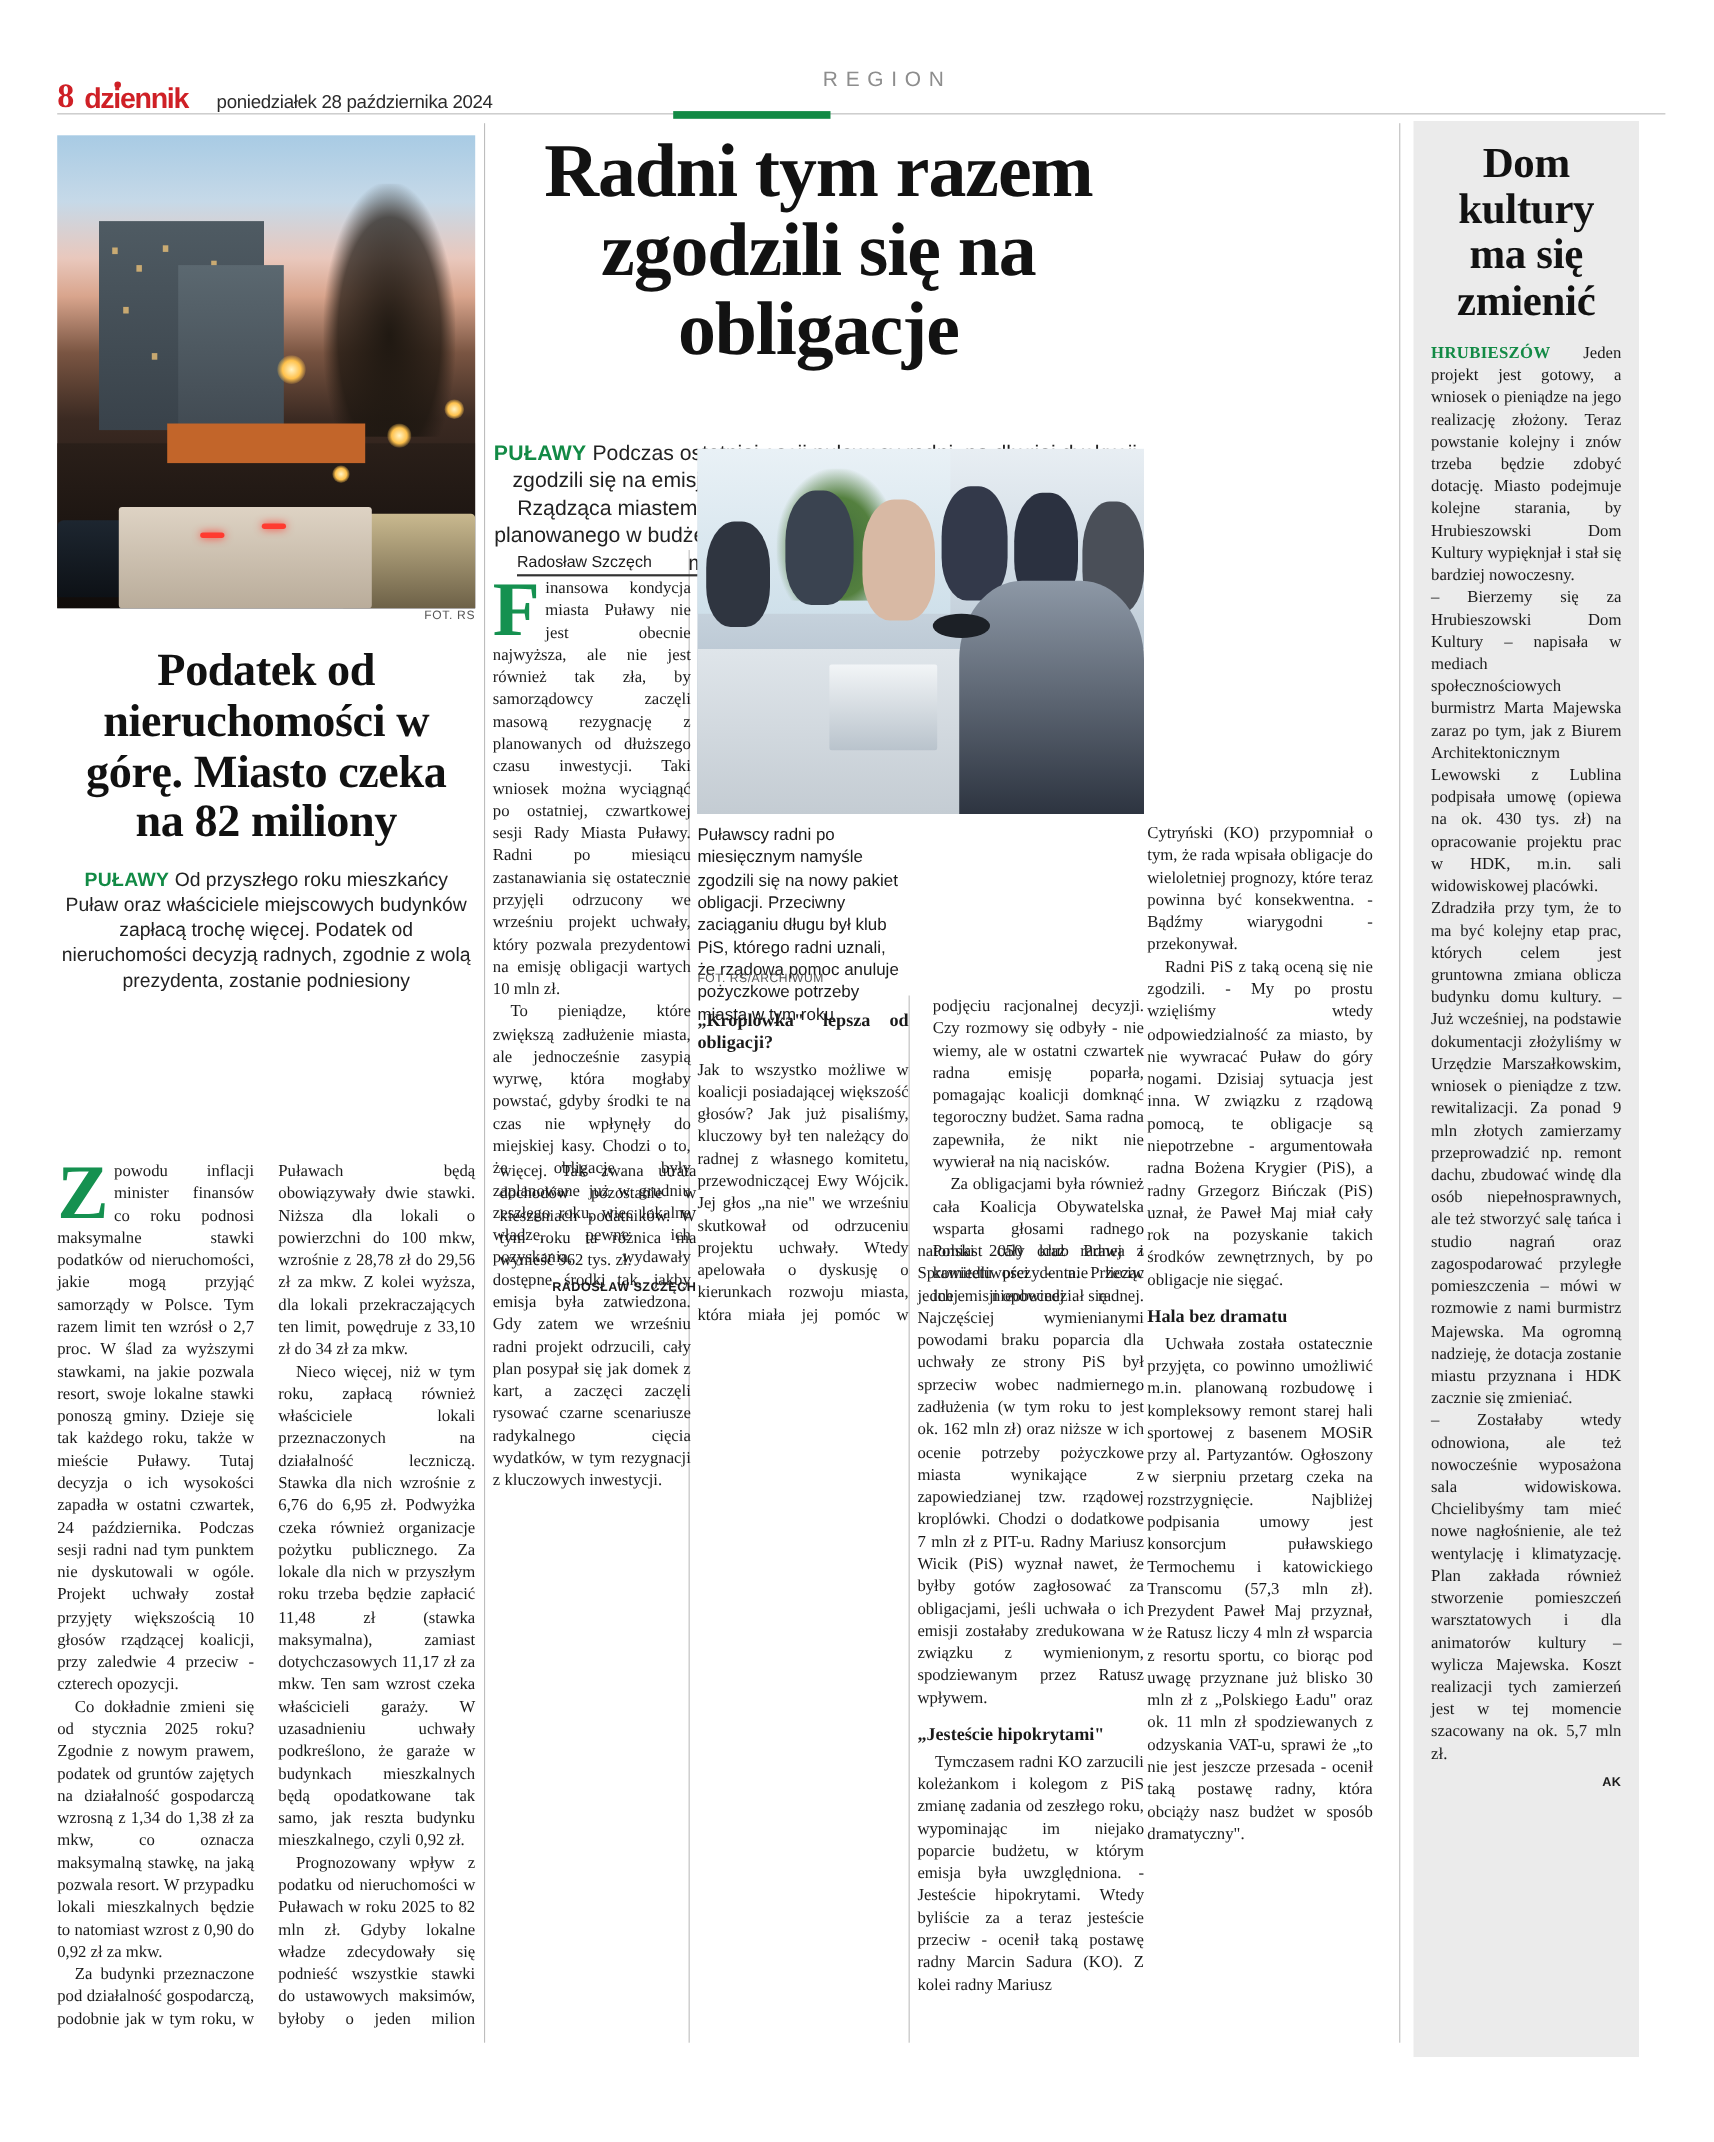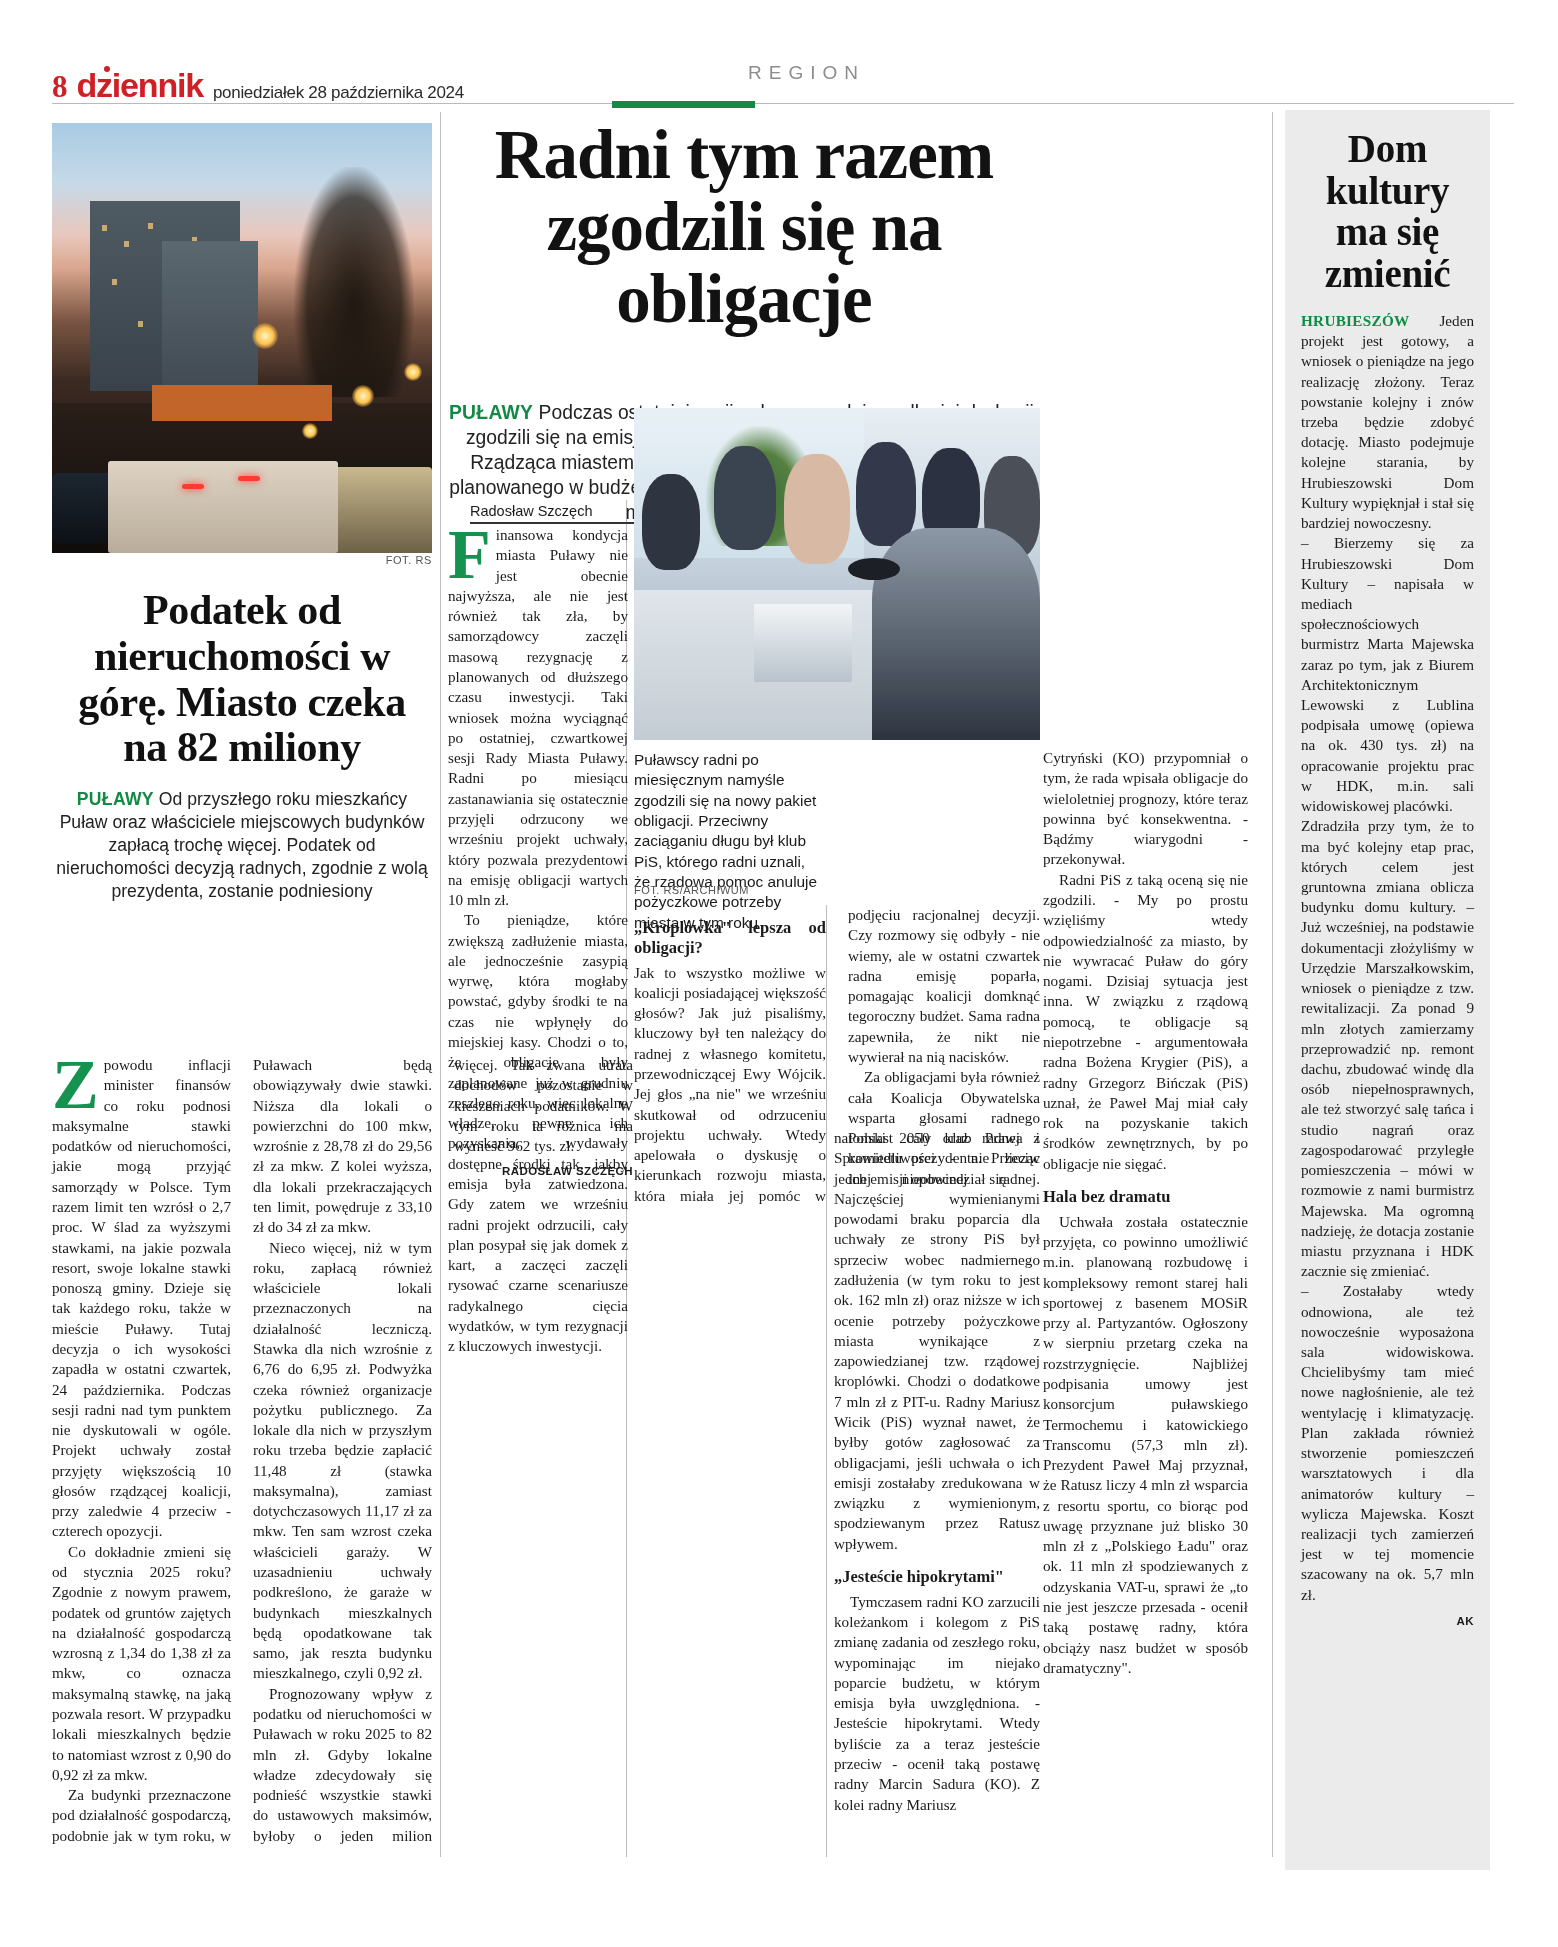--- a/index.html
+++ b/index.html
@@ -18,22 +18,22 @@
     position:absolute;left:52px;top:62px;width:1462px;height:40px;
     display:flex;align-items:flex-end;
   }
   .folio{
     font-family:"Liberation Serif", serif;
     font-size:31px;font-weight:700;color:#cf2026;line-height:1;
     margin-right:9px;
   }
   .logoword{
     font-family:"Liberation Sans", sans-serif;
-    font-size:34px;font-weight:700;color:#cf2026;line-height:1;
-    letter-spacing:-1.2px;position:relative;margin-right:10px;
+    font-size:26px;font-weight:700;color:#cf2026;line-height:1;
+    letter-spacing:-1.2px;position:relative;margin-right:26px;
     font-style:normal;
   }
   .logoword .dot{
     position:absolute;left:27px;top:-2px;width:6px;height:6px;border-radius:50%;
     background:#cf2026;
   }
   .issuedate{
     font-family:"Liberation Sans", sans-serif;
     font-size:17px;color:#2b2b2b;line-height:1;letter-spacing:-0.3px;
     padding-bottom:1px;

